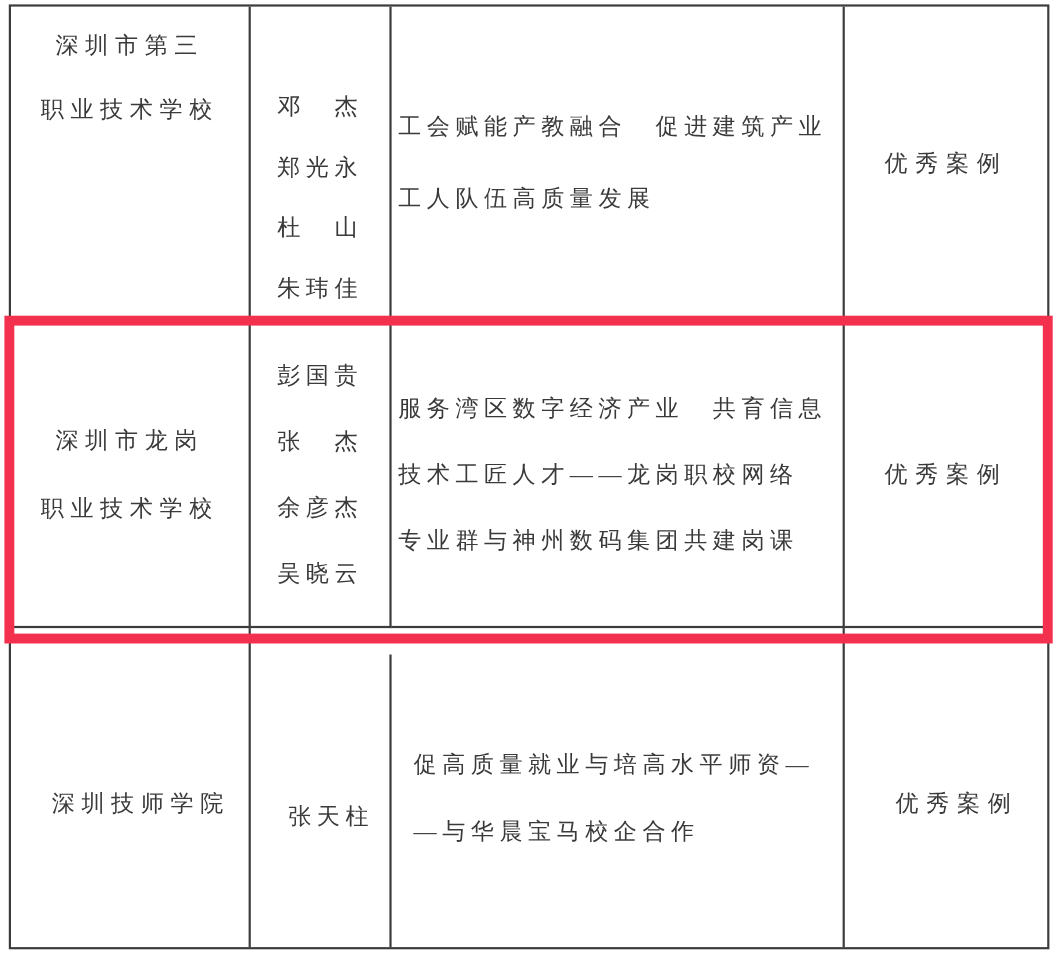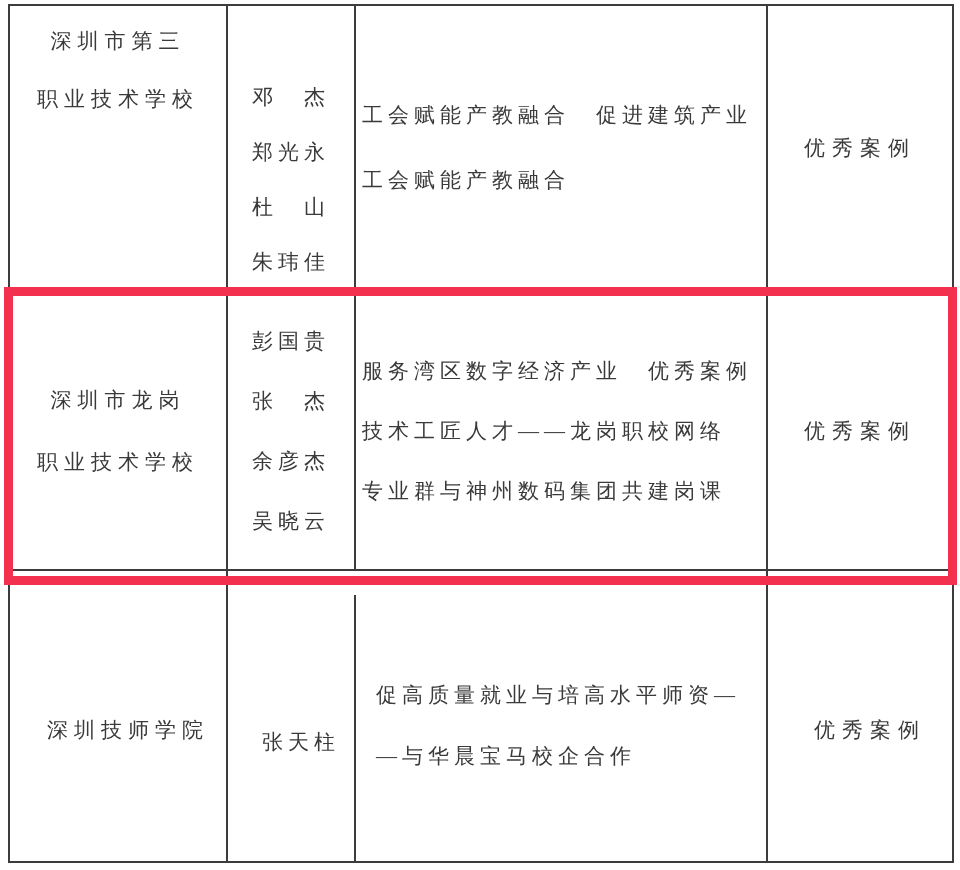--- a/index.html
+++ b/index.html
@@ -97,38 +97,38 @@
       <div class="line">职业技术学校</div>
     </div>
     <div class="cell r0 authors-cell">
       <div class="line">邓　杰</div>
       <div class="line">郑光永</div>
       <div class="line">杜　山</div>
       <div class="line">朱玮佳</div>
     </div>
     <div class="cell r0 title-cell">
       <div class="line">工会赋能产教融合　促进建筑产业</div>
-      <div class="line">工会赋能产教融合</div>
+      <div class="line">工人队伍高质量发展</div>
     </div>
     <div class="cell r0 award-cell last-col">
       <div class="line">优秀案例</div>
     </div>
 
     <div class="cell r1 school-cell">
       <div class="line">深圳市龙岗</div>
       <div class="line">职业技术学校</div>
     </div>
     <div class="cell r1 authors-cell">
       <div class="line">彭国贵</div>
       <div class="line">张　杰</div>
       <div class="line">余彦杰</div>
       <div class="line">吴晓云</div>
     </div>
     <div class="cell r1 title-cell">
-      <div class="line">服务湾区数字经济产业　优秀案例</div>
+      <div class="line">服务湾区数字经济产业　共育信息</div>
       <div class="line">技术工匠人才——龙岗职校网络</div>
       <div class="line">专业群与神州数码集团共建岗课</div>
     </div>
     <div class="cell r1 award-cell last-col">
       <div class="line">优秀案例</div>
     </div>
 
     <div class="cell r2 school-cell last-row">
       <div class="line">深圳技师学院</div>
     </div>

